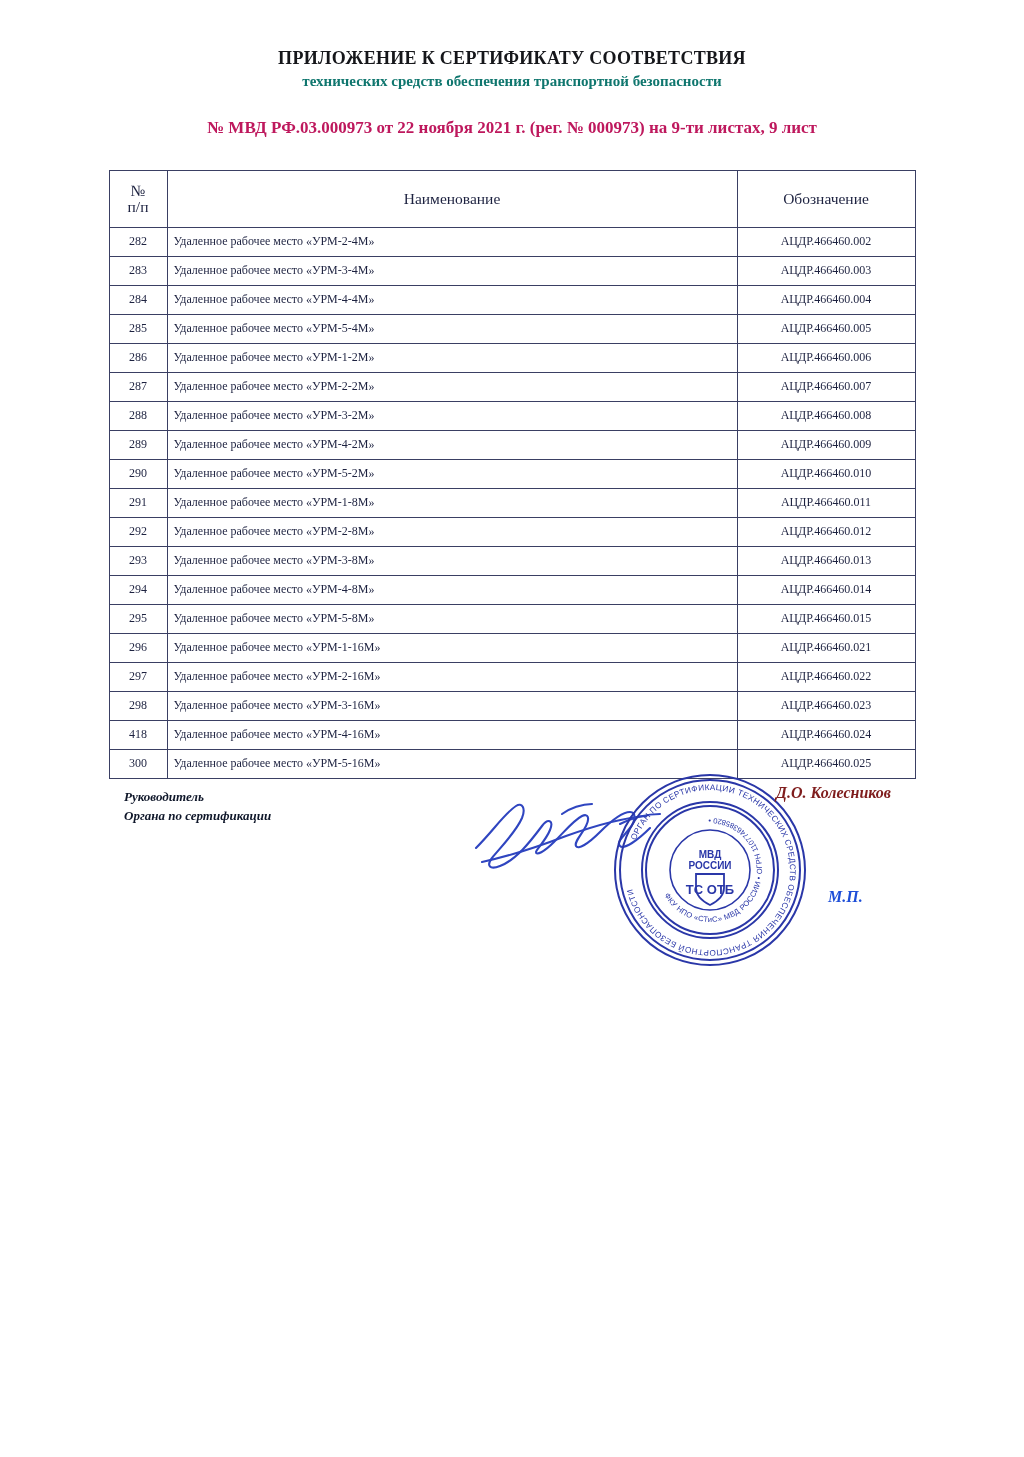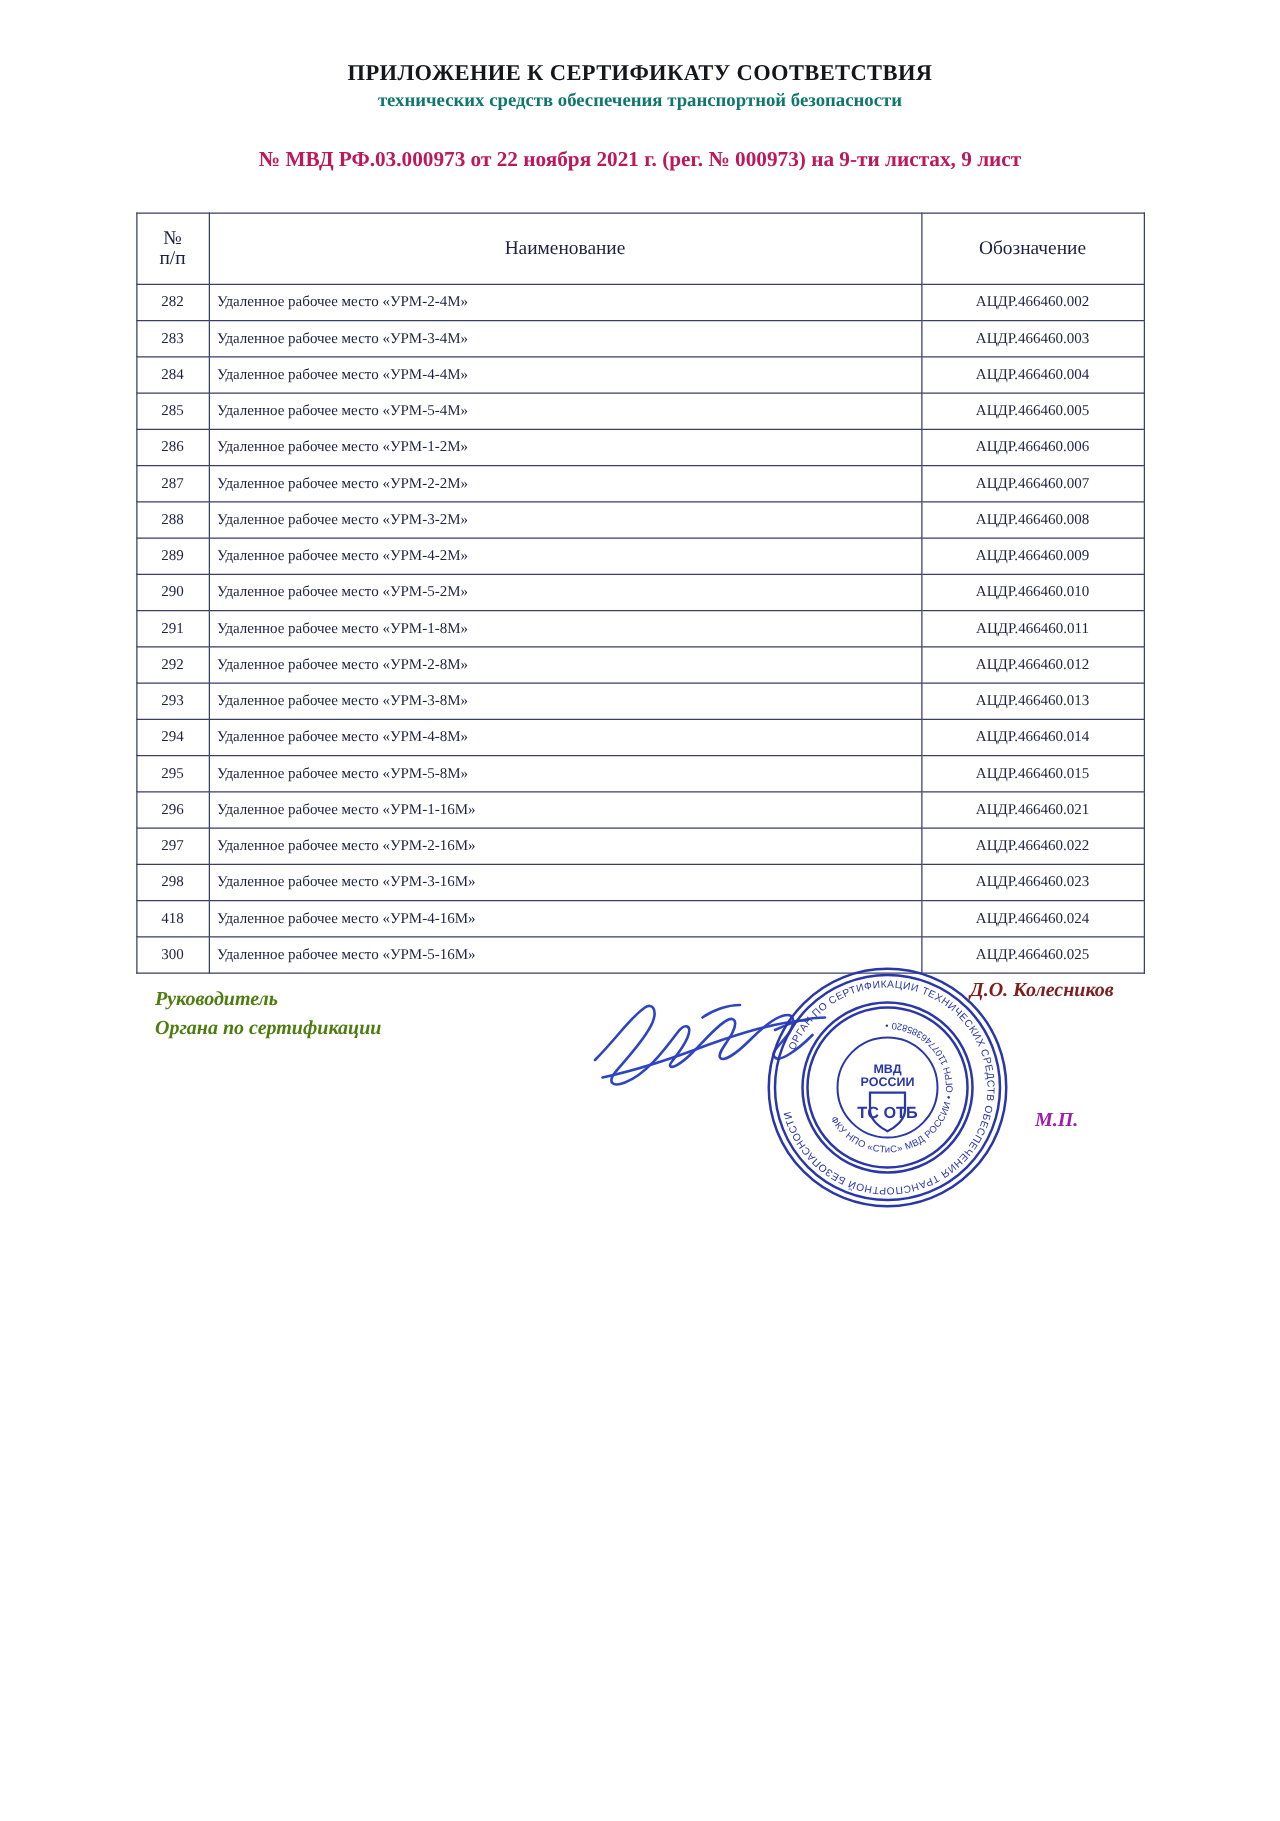--- a/index.html
+++ b/index.html
@@ -83,44 +83,44 @@
     text-align: left;
     padding-left: 10px;
   }
   td.desig {
     text-align: center;
   }
   .signature-block {
     position: absolute;
     left: 124px;
     top: 788px;
-    font-size: 16px;
+    font-size: 13px;
     font-style: italic;
     font-weight: bold;
     line-height: 1.45;
-    color: #4d7c0f;
+    color: #0f172a;
   }
   .signer-name {
     position: absolute;
     left: 776px;
     top: 784px;
     font-size: 16px;
     font-style: italic;
     font-weight: bold;
     color: #7f1d1d;
     white-space: nowrap;
   }
   .mp {
     position: absolute;
     left: 828px;
     top: 888px;
     font-size: 16px;
     font-style: italic;
     font-weight: bold;
-    color: #a21caf;
+    color: #1d4ed8;
   }
   
   .stamp {
     position: absolute;
     left: 612px;
     top: 772px;
     width: 196px;
     height: 196px;
     pointer-events: none;
   }

